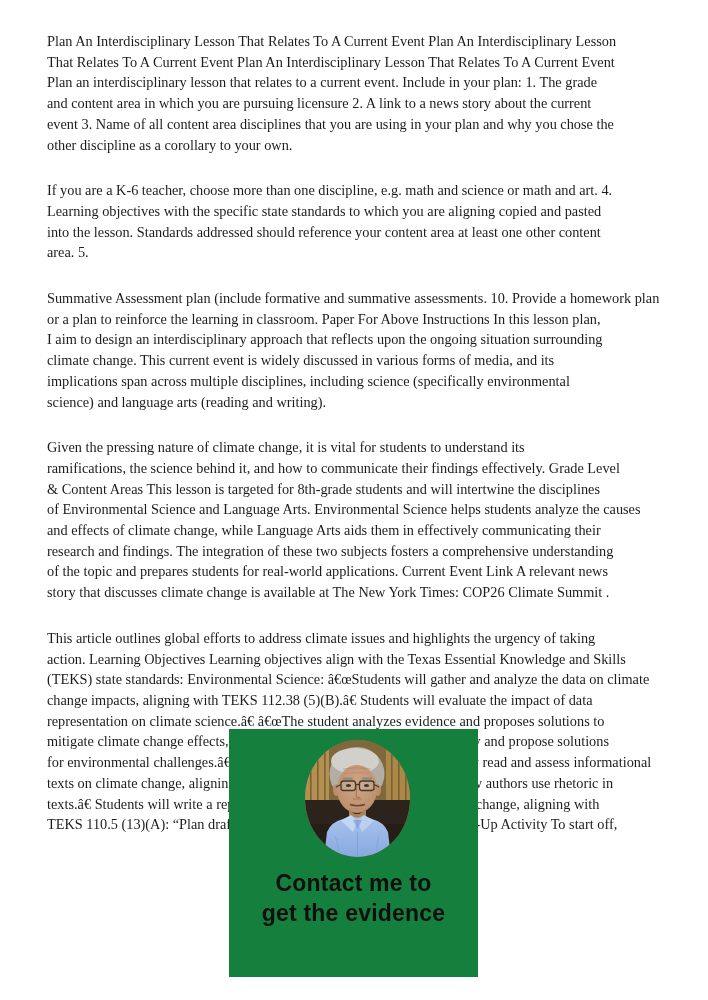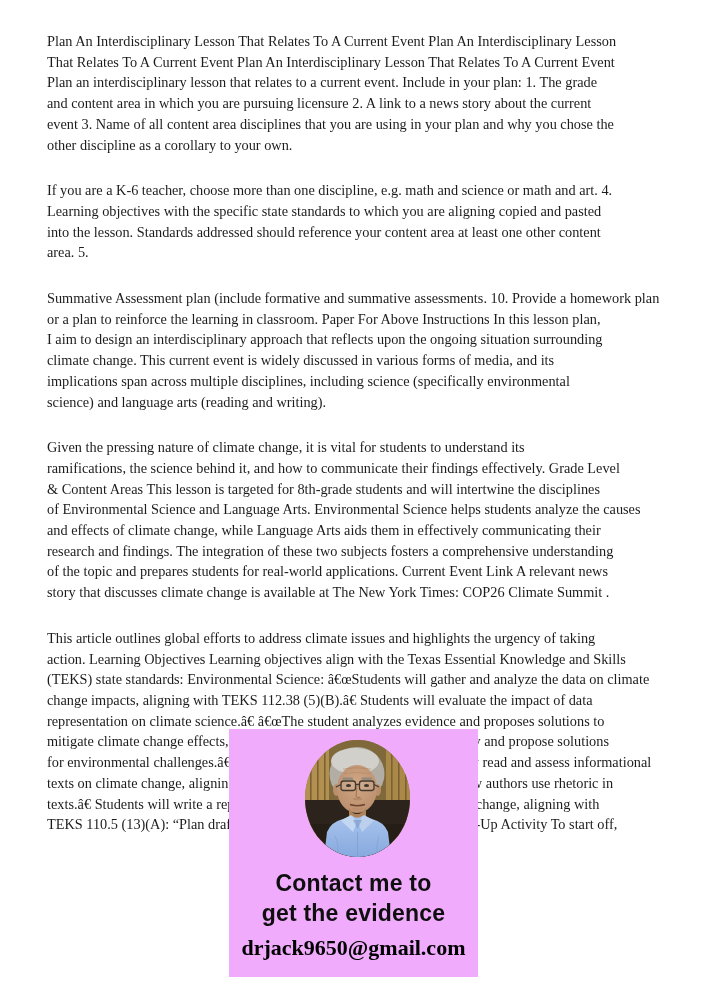--- a/index.html
+++ b/index.html
@@ -18,21 +18,21 @@
     font-size:14.3px;
     line-height:20.7px;
     color:#1c1c1c;
     white-space:pre-line;
   }
   .doc-text p:last-child{margin-bottom:7px;}
   .promo-overlay{
     position:absolute;
     left:229px;top:729px;
     width:249px;height:248px;
-    background:#f0abfc;
+    background:#15803d;
   }
   .photo-wrap{
     position:absolute;left:76px;top:11px;width:105px;height:117px;
   }
   .contact-msg{
     position:absolute;top:139px;left:0;right:0;
     text-align:center;
     font-family:"Liberation Sans","DejaVu Sans",sans-serif;
     font-weight:700;
     font-size:23px;
@@ -152,17 +152,16 @@
           <path d="M74,96 Q71,104 72,117" stroke="#7aa0d2" stroke-width="1" fill="none" opacity="0.55"></path>
         </g>
       </svg>
     </div>
 
     <div class="contact-msg">
       <div>Contact me to</div>
       <div>get the evidence</div>
     </div>
 
-    <div class="contact-email">drjack9650@gmail.com</div>
 
   </div>
 
 </div>
 
 </body></html>

